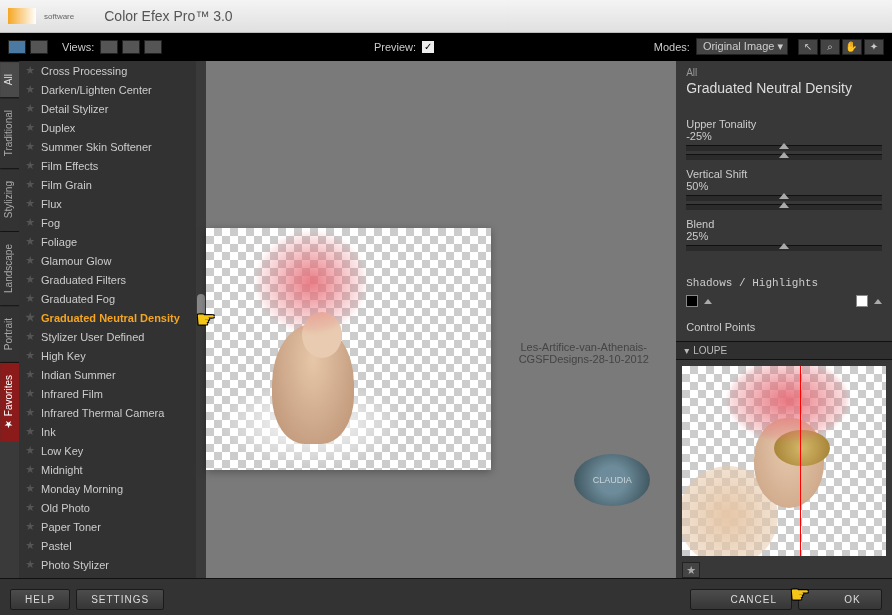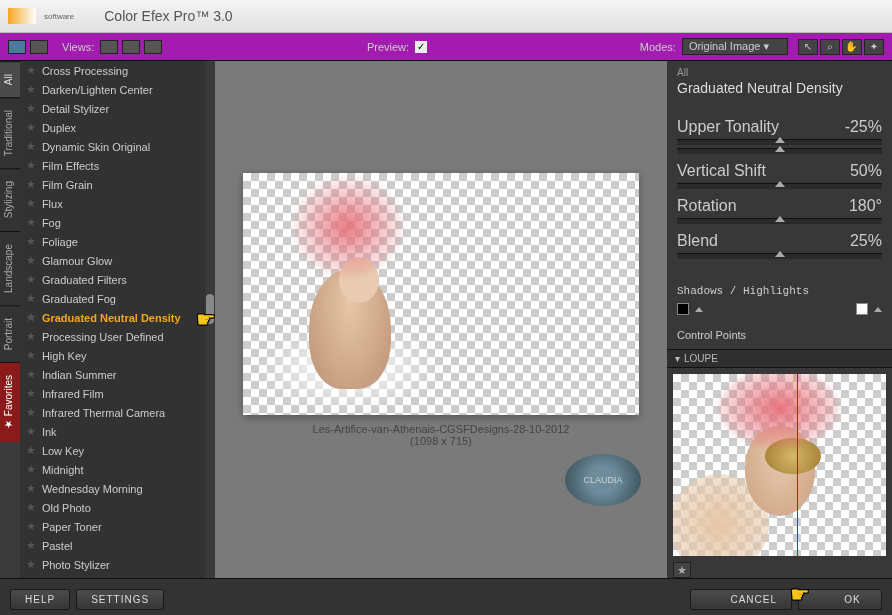--- a/index.html
+++ b/index.html
@@ -1,54 +1,54 @@
 <!DOCTYPE html>
 <html><head>
 <meta charset="utf-8">
 <style>
 * { margin: 0; padding: 0; box-sizing: border-box; font-family: Arial, sans-serif; }
 body { width: 892px; height: 615px; background: #e8e8e8; overflow: hidden; }
 .titlebar { height: 28px; display: flex; align-items: center; padding: 16px 8px; background: linear-gradient(#f4f4f4,#e0e0e0); border-bottom: 1px solid #bbb; }
 .logo { width: 28px; height: 16px; background: linear-gradient(90deg,#f5a623,#fff); margin-right: 8px; }
 .logo-text { font-size: 8px; color: #666; margin-right: 10px; }
 .app-title { font-size: 14px; color: #555; margin-left: 20px; }
-.toolbar { height: 28px; background: #a21caf; display: flex; align-items: center; padding: 0 8px; color: #ccc; font-size: 11px; border-bottom: 1px solid #000; }
+.toolbar { height: 28px; background: #000000; display: flex; align-items: center; padding: 0 8px; color: #ccc; font-size: 11px; border-bottom: 1px solid #000; }
 .tb-icon { width: 18px; height: 14px; background: #555; margin-right: 4px; border: 1px solid #222; }
 .tb-icon.alt { background: #4a7aa4; }
 .tb-label { margin: 0 6px 0 10px; }
 .tb-checkbox { width: 12px; height: 12px; background: #eee; margin-right: 12px; display: inline-flex; align-items: center; justify-content: center; color: #000; font-size: 10px; }
-.tb-select { background: #444; color: #ccc; border: 1px solid #222; padding: 1px 18px 1px 6px; font-size: 11px; margin-right: 8px; position: relative; }
+.tb-select { background: #444; color: #ccc; border: 1px solid #222; padding: 1px 4px 1px 6px; font-size: 11px; margin-right: 8px; position: relative; }
 .tb-tool { width: 20px; height: 16px; background: #444; border: 1px solid #222; margin-left: 2px; display: flex; align-items: center; justify-content: center; font-size: 10px; }
 .flex-sp { flex: 1; }
 .main { display: flex; height: 517px; background: #7a7a7a; }
 .vtabs { width: 20px; background: #3a3a3a; display: flex; flex-direction: column; }
 .vtab { flex: 0 0 auto; writing-mode: vertical-rl; transform: rotate(180deg); font-size: 10px; color: #aaa; padding: 12px 3px; text-align: center; border-bottom: 1px solid #111; background: #333; cursor: pointer; }
 .vtab.active { background: #4a4a4a; color: #ddd; }
 .vtab.fav { background: #8b1a1a; color: #fff; }
 .filter-list { width: 195px; background: #323232; overflow: hidden; position: relative; }
 .filter-item { display: flex; align-items: center; padding: 3px 6px; font-size: 11px; color: #ccc; cursor: pointer; }
 .filter-item .star { margin-right: 6px; color: #555; font-size: 11px; }
 .filter-item.selected { color: #f5a623; font-weight: bold; }
 .scrollbar { position: absolute; right: 0; top: 0; width: 10px; height: 100%; background: #3a3a3a; }
 .scroll-thumb { position: absolute; right: 1px; top: 233px; width: 8px; height: 30px; background: #888; border-radius: 4px; }
-.canvas-area { flex: 1; background: #7a7a7a; display: flex; flex-direction: column; align-items: center; padding-top: 112px; position: relative; }
+.canvas-area { flex: 1; background: #7a7a7a; display: flex; align-items: center; padding-top: 58px; position: relative; }
 .checker { width: 396px; height: 242px; background-color: #fff; background-image: linear-gradient(45deg,#ccc 25%,transparent 25%),linear-gradient(-45deg,#ccc 25%,transparent 25%),linear-gradient(45deg,transparent 75%,#ccc 75%),linear-gradient(-45deg,transparent 75%,#ccc 75%); background-size: 16px 16px; background-position: 0 0,0 8px,8px -8px,-8px 0; box-shadow: 0 2px 8px rgba(0,0,0,.3); position: relative; }
 .preview-art { position: absolute; left: 10px; top: 20px; width: 180px; height: 210px; }
 .feathers { position: absolute; left: 40px; top: -16px; width: 110px; height: 100px; background: radial-gradient(ellipse at center, rgba(231,110,120,.9), rgba(231,110,120,.1) 70%); border-radius: 50%; filter: blur(2px); }
 .body { position: absolute; left: 56px; top: 76px; width: 82px; height: 120px; background: radial-gradient(ellipse at 50% 30%, #e6c7a8, #bb9073); border-radius: 50% 50% 40% 40%; }
 .face { position: absolute; left: 86px; top: 64px; width: 40px; height: 46px; background: #e8cbb0; border-radius: 50%; }
 .white-fluff { position: absolute; left: 0; top: 130px; width: 190px; height: 90px; background: radial-gradient(ellipse, rgba(255,255,255,.95), transparent 70%); filter: blur(3px); }
 .file-info { margin-top: 8px; font-size: 11px; color: #444; text-align: center; }
 .watermark { position: absolute; right: 26px; bottom: 72px; width: 76px; height: 52px; border-radius: 50%; background: radial-gradient(circle,#6b8fa0 30%,#395560 80%); color: #d6e3e8; font-size: 9px; display: flex; align-items: center; justify-content: center; opacity: .85; }
 .panel { width: 225px; background: #383838; display: flex; flex-direction: column; }
 .panel-head { padding: 6px 10px 10px; }
 .panel-cat { font-size: 10px; color: #999; }
 .panel-title { font-size: 14px; color: #ddd; margin-top: 2px; }
 .panel-scroll { flex: 0 0 auto; padding: 4px 10px 8px; }
-.slider-row { display: flex; justify-content: space-between; font-size: 16px; color: #ccc; margin-top: 8px; }
+.slider-row { display: flex; justify-content: space-between; font-size: 11px; color: #ccc; margin-top: 8px; flex-direction: column; }
 .slider-track { height: 6px; background: #2a2a2a; margin-top: 3px; position: relative; border-top: 1px solid #111; }
 .slider-tri { position: absolute; left: 50%; top: -3px; width: 0; height: 0; border-left: 5px solid transparent; border-right: 5px solid transparent; border-bottom: 6px solid #aaa; transform: translateX(-50%); }
 .section-h { font-size: 11px; color: #ccc; margin-top: 14px; font-family: Liberation Mono, monospace; }
 .sh-row { display: flex; align-items: center; gap: 6px; margin-top: 6px; }
 .sh-box { width: 12px; height: 12px; border: 1px solid #888; }
 .sh-box.d { background: #000; } .sh-box.l { background: #fff; }
 .mini-tri { width: 0; height: 0; border-left: 4px solid transparent; border-right: 4px solid transparent; border-bottom: 5px solid #aaa; }
 .cp-row { font-size: 11px; color: #ccc; margin-top: 14px; white-space: nowrap; overflow: hidden; }
 .loupe-head { background: #2f2f2f; font-size: 10px; color: #bbb; padding: 3px 8px; display: flex; align-items: center; gap: 4px; border-top: 1px solid #111; border-bottom: 1px solid #111; }
 .loupe { flex: 1; margin: 6px; position: relative; min-height: 168px; background-color: #fff; background-image: linear-gradient(45deg,#ccc 25%,transparent 25%),linear-gradient(-45deg,#ccc 25%,transparent 25%),linear-gradient(45deg,transparent 75%,#ccc 75%),linear-gradient(-45deg,transparent 75%,#ccc 75%); background-size: 16px 16px; background-position: 0 0,0 8px,8px -8px,-8px 0; overflow: hidden; }
@@ -117,21 +117,21 @@
       <div class="filter-item">
         <span class="star">★</span>
         <span>Detail Stylizer</span>
       </div>
       <div class="filter-item">
         <span class="star">★</span>
         <span>Duplex</span>
       </div>
       <div class="filter-item">
         <span class="star">★</span>
-        <span>Dynamic Skin Original</span>
+        <span>Summer Skin Softener</span>
       </div>
       <div class="filter-item">
         <span class="star">★</span>
         <span>Film Effects</span>
       </div>
       <div class="filter-item">
         <span class="star">★</span>
         <span>Film Grain</span>
       </div>
       <div class="filter-item">
@@ -157,21 +157,21 @@
       <div class="filter-item">
         <span class="star">★</span>
         <span>Graduated Fog</span>
       </div>
       <div class="filter-item selected">
         <span class="star">★</span>
         <span>Graduated Neutral Density</span>
       </div>
       <div class="filter-item">
         <span class="star">★</span>
-        <span>Processing User Defined</span>
+        <span>Stylizer User Defined</span>
       </div>
       <div class="filter-item">
         <span class="star">★</span>
         <span>High Key</span>
       </div>
       <div class="filter-item">
         <span class="star">★</span>
         <span>Indian Summer</span>
       </div>
       <div class="filter-item">
@@ -189,21 +189,21 @@
       <div class="filter-item">
         <span class="star">★</span>
         <span>Low Key</span>
       </div>
       <div class="filter-item">
         <span class="star">★</span>
         <span>Midnight</span>
       </div>
       <div class="filter-item">
         <span class="star">★</span>
-        <span>Wednesday Morning</span>
+        <span>Monday Morning</span>
       </div>
       <div class="filter-item">
         <span class="star">★</span>
         <span>Old Photo</span>
       </div>
       <div class="filter-item">
         <span class="star">★</span>
         <span>Paper Toner</span>
       </div>
       <div class="filter-item">
@@ -223,21 +223,20 @@
     <div class="checker">
       <div class="preview-art">
         <div class="white-fluff"></div>
         <div class="body"></div>
         <div class="face"></div>
         <div class="feathers"></div>
       </div>
     </div>
     <div class="file-info">
       <div>Les-Artifice-van-Athenais-CGSFDesigns-28-10-2012</div>
-      <div>(1098 x 715)</div>
     </div>
     <div class="watermark">CLAUDIA</div>
   </div>
 
   <div class="panel">
     <div class="panel-head">
       <div class="panel-cat">All</div>
       <div class="panel-title">Graduated Neutral Density</div>
     </div>
     <div class="panel-scroll" id="sliders">
@@ -258,24 +257,20 @@
         <div>
           <div class="slider-row">
             <span>Vertical Shift</span>
             <span>50%</span>
           </div>
           <div class="slider-track">
             <div class="slider-tri"></div>
           </div>
         </div>
         <div>
-          <div class="slider-row">
-            <span>Rotation</span>
-            <span>180°</span>
-          </div>
           <div class="slider-track">
             <div class="slider-tri"></div>
           </div>
         </div>
         <div>
           <div class="slider-row">
             <span>Blend</span>
             <span>25%</span>
           </div>
           <div class="slider-track">

